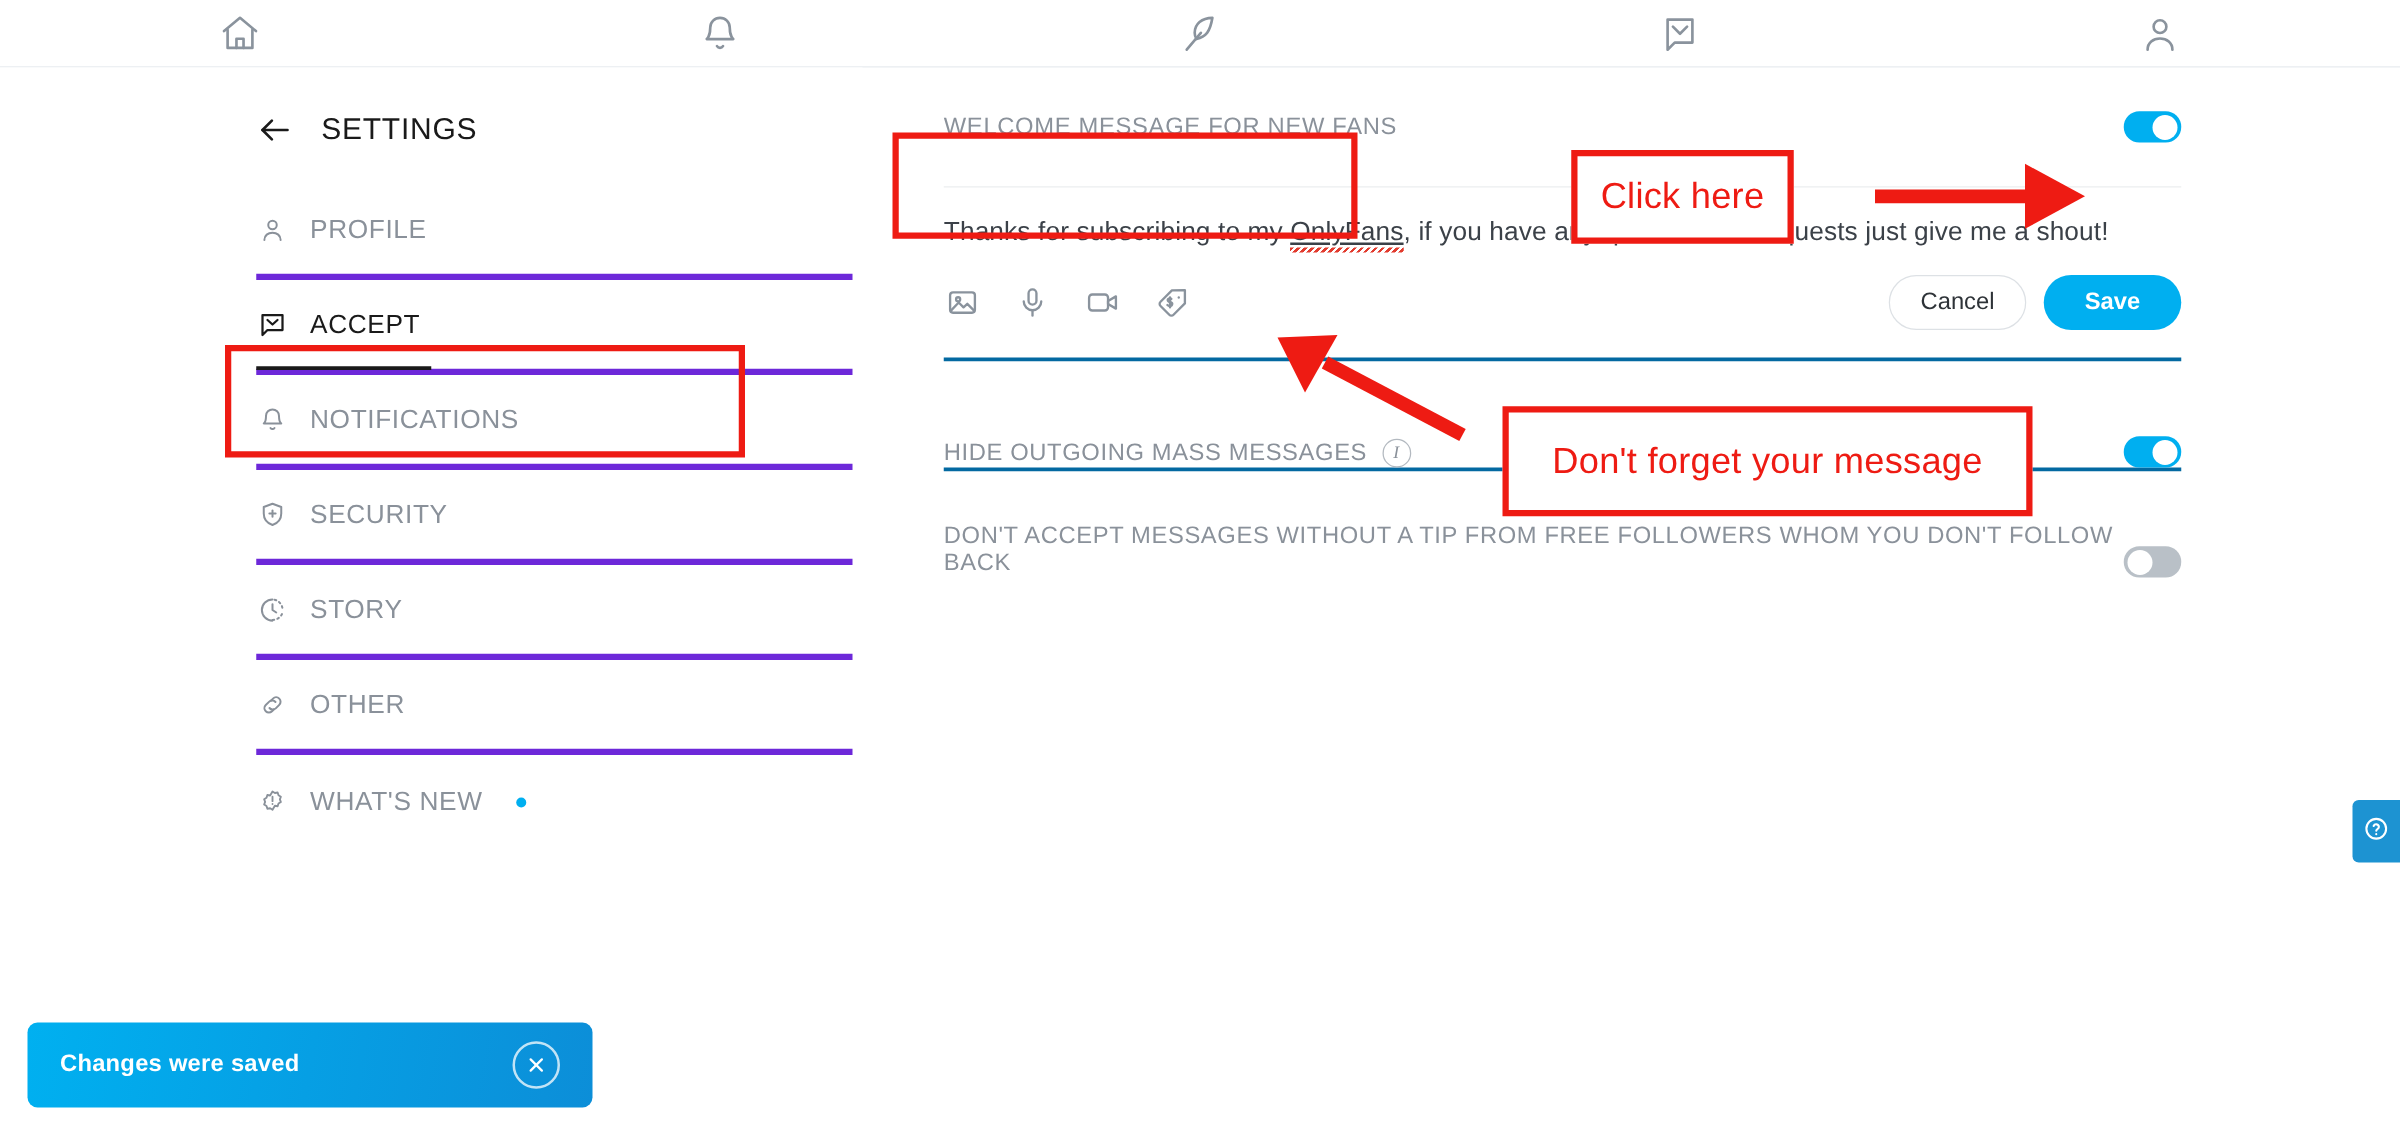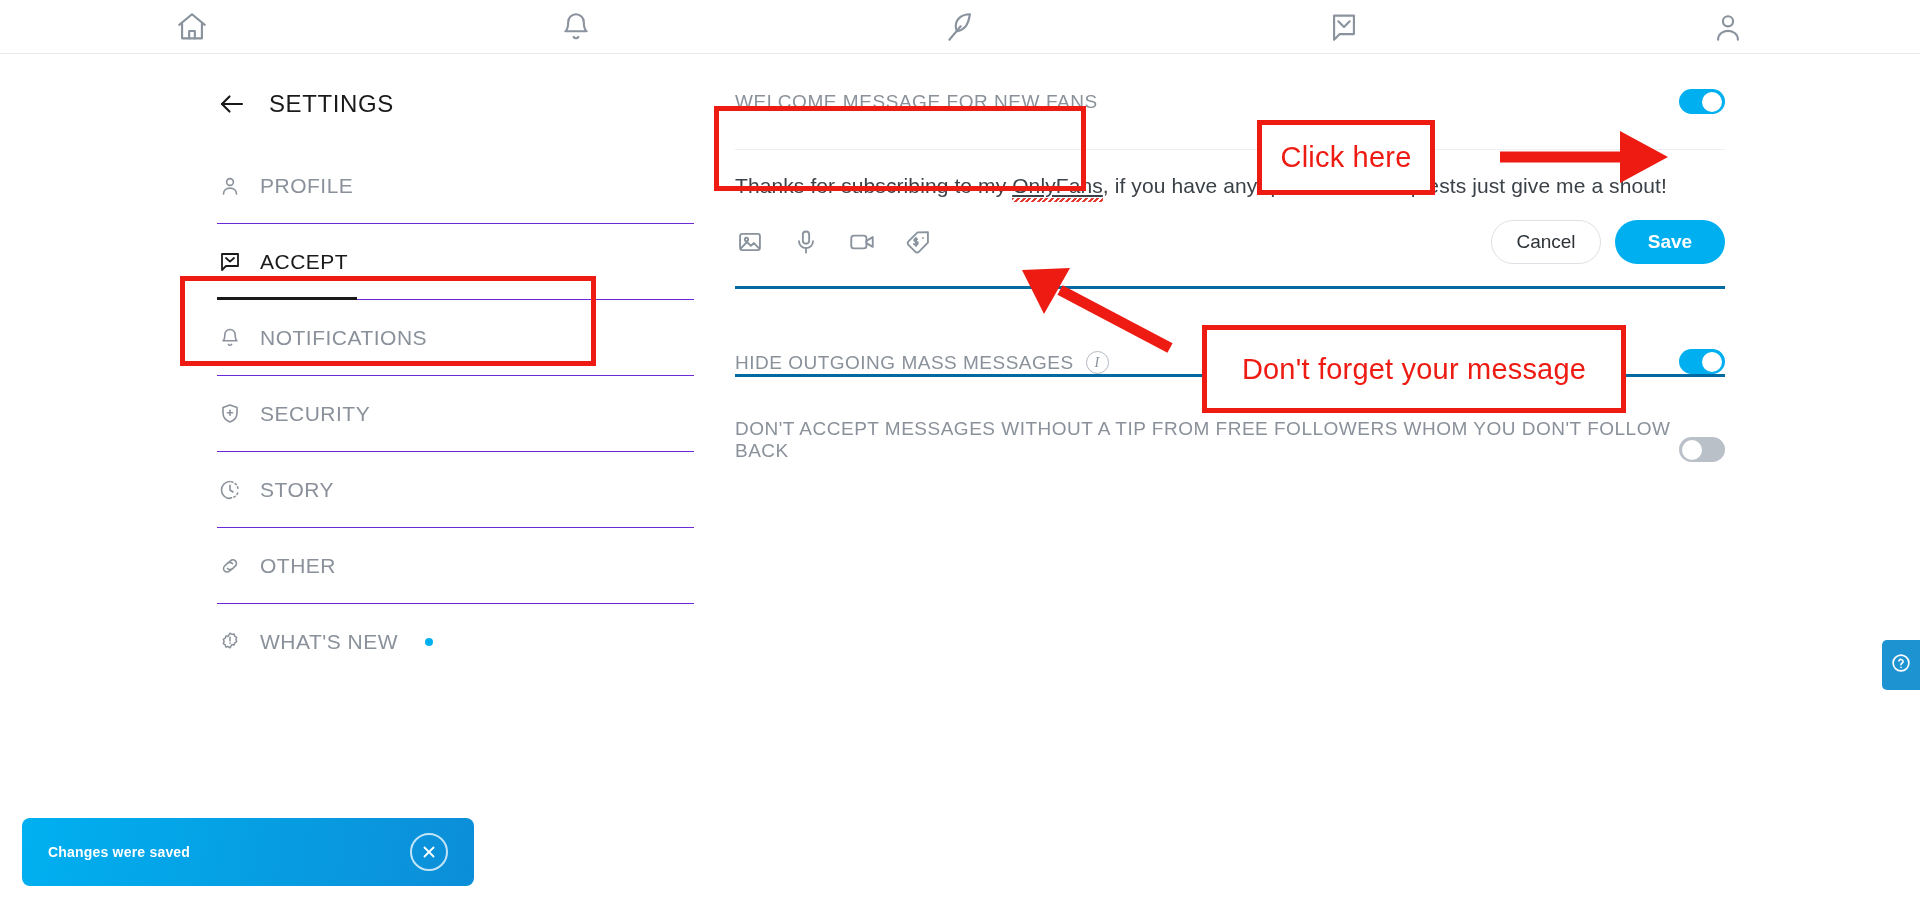--- a/index.html
+++ b/index.html
@@ -18,55 +18,55 @@
     display:flex; align-items:center;
   }
   .topnav-item {
     flex:1 1 0; display:flex; align-items:center; justify-content:center;
     height:54px; cursor:pointer;
   }
   .topnav-item svg { display:block; }
 
   
   .sidebar {
-    position:absolute; left:12px; top:54px; width:690px; height:857px;
+    position:absolute; left:0; top:54px; width:690px; height:857px;
     background:#fff; padding-left:205px; padding-top:24px;
   }
   .settings-head {
     display:flex; align-items:center; gap:22px; height:52px;
     margin-bottom:18px;
   }
   .back-arrow { width:30px; height:30px; cursor:pointer; }
   .settings-title {
     font-size:24px; letter-spacing:0.6px; color:#1a1a1a; font-weight:400;
   }
   .nav-list { width:477px; }
   .nav-item {
     position:relative; display:flex; align-items:center; gap:17px;
-    height:76px; border-bottom:1px solid #6d28d9; cursor:pointer;
+    height:76px; border-bottom:5px solid #6d28d9; cursor:pointer;
   }
   .nav-item:last-child { border-bottom:none; }
   .nav-icon { width:26px; height:26px; display:flex; align-items:center; justify-content:center; flex:0 0 26px;}
   .nav-label {
     font-size:21px; letter-spacing:0.5px; color:#8a919a; font-weight:400;
   }
   .nav-item.active .nav-label { color:#1a1a1a; }
   .nav-item.active .nav-icon svg { stroke:#1a1a1a; }
   .nav-item.active::after {
     content:""; position:absolute; left:0; bottom:-1px; width:140px; height:3px;
     background:#1a1a1a;
   }
   .new-dot {
     display:inline-block; width:8px; height:8px; border-radius:50%;
     background:#00aff0; margin-left:10px; vertical-align:middle;
   }
 
   
   .main {
-    position:absolute; left:735px; top:54px; width:990px; height:857px;
+    position:absolute; left:755px; top:54px; width:990px; height:857px;
   }
   .block-head {
     height:96px; display:flex; align-items:center; justify-content:space-between;
     border-bottom:1px solid #eceef0;
   }
   .block-label {
     font-size:19px; letter-spacing:0.55px; color:#8a919a; text-transform:uppercase;
   }
   .msg-area { padding-top:22px; }
   .msg-text {
@@ -126,21 +126,21 @@
   .switch.off .knob { left:3px; }
 
   
   .toast {
     position:absolute; left:22px; top:818px; width:452px; height:68px;
     border-radius:8px;
     background:linear-gradient(100deg,#00b0f0 0%,#0c8ed8 100%);
     display:flex; align-items:center; justify-content:space-between;
     padding:0 26px 0 26px;
   }
-  .toast-text { color:#fff; font-size:14px; font-weight:700; letter-spacing:0.2px; }
+  .toast-text { color:#fff; font-size:19px; font-weight:700; letter-spacing:0.2px; }
   .toast-close {
     width:38px; height:38px; border-radius:50%; border:2px solid rgba(255,255,255,.75);
     display:flex; align-items:center; justify-content:center; cursor:pointer;
   }
 
   
   .help-tab {
     position:absolute; right:0; top:640px; width:38px; height:50px;
     background:#1d93d2; border-radius:5px 0 0 5px;
     display:flex; align-items:center; justify-content:center; cursor:pointer;

